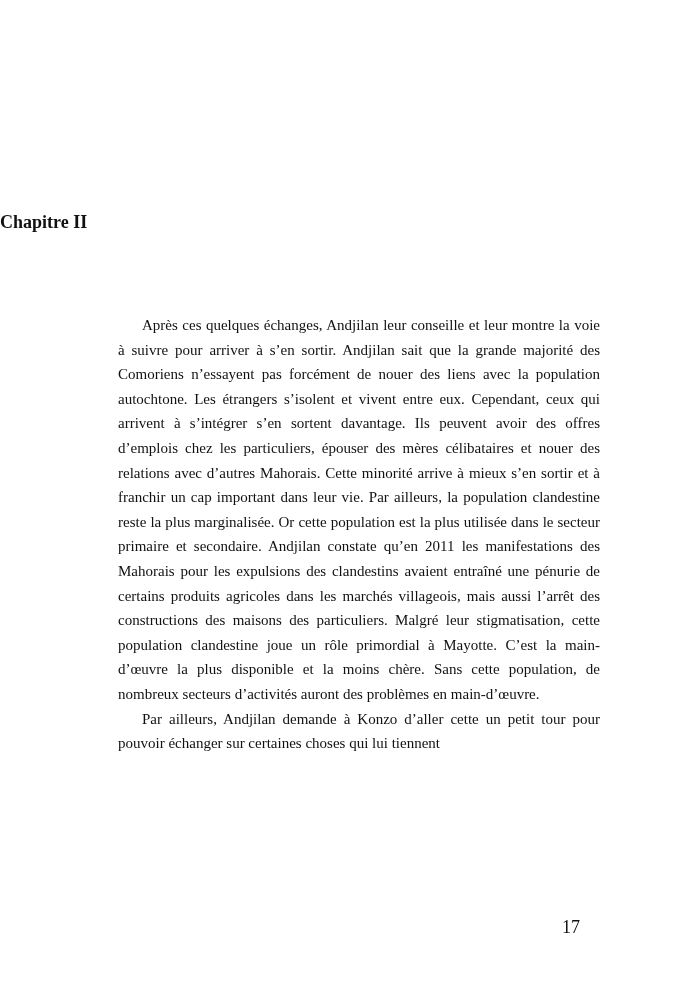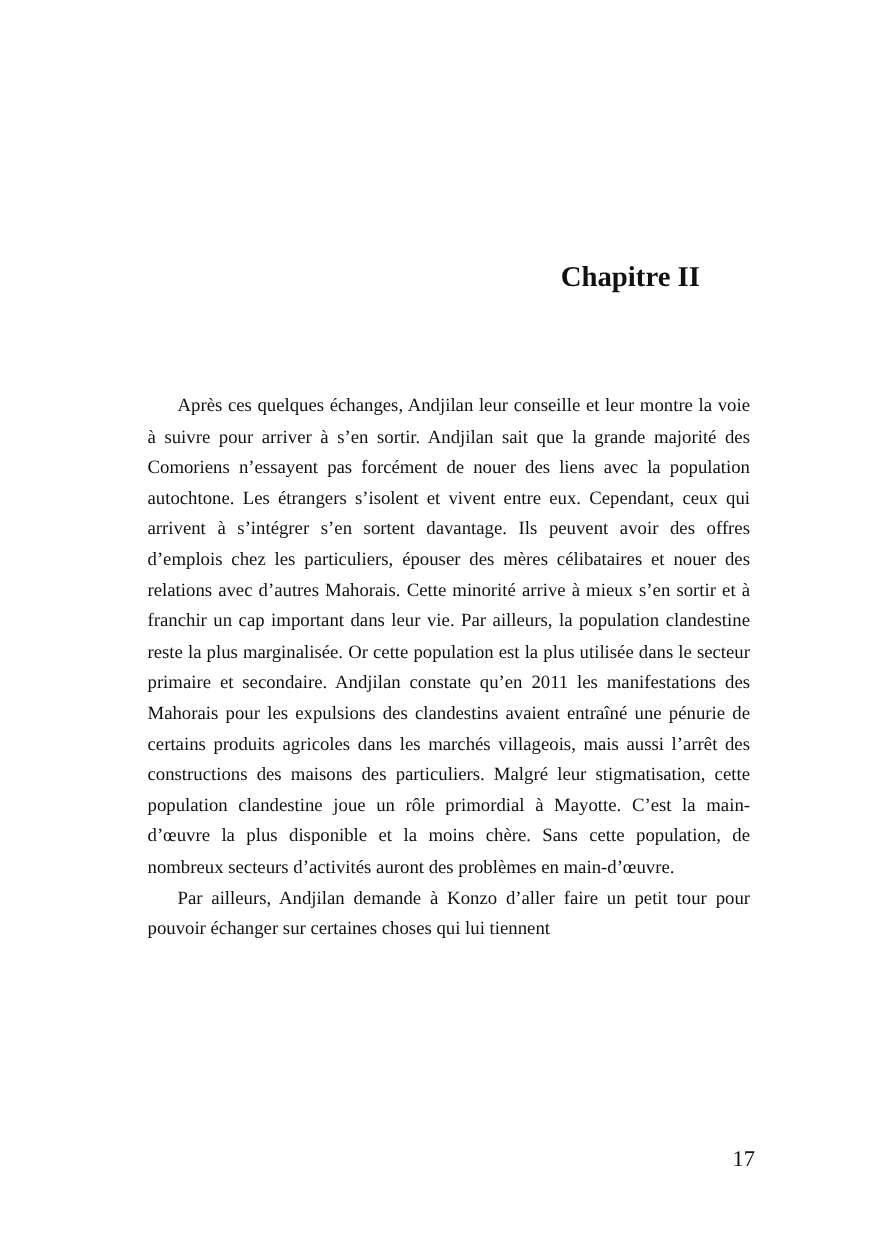--- a/index.html
+++ b/index.html
@@ -13,52 +13,52 @@
       position: relative;
       overflow: hidden;
       font-family: "Liberation Serif", "DejaVu Serif", serif;
       color: #111111;
     }
     .chapter-title {
       position: absolute;
       top: 207px;
       left: 0;
       width: 560px;
-      text-align: right;
+      text-align: left;
       font-weight: bold;
-      font-size: 23px;
+      font-size: 18px;
       line-height: 30px;
       margin: 0;
     }
     .body-text {
       position: absolute;
       top: 313px;
       left: 118px;
       width: 482px;
       font-size: 15px;
       line-height: 24.6px;
     }
     .para {
       margin: 0;
       text-align: justify;
       text-indent: 24px;
     }
     .page-number {
       position: absolute;
       top: 915px;
-      left: 564px;
+      left: 540px;
       width: 40px;
       text-align: right;
       font-size: 18px;
       line-height: 24px;
     }
   </style>
 </head>
 <body>
 
 <h1 class="chapter-title">Chapitre II</h1>
 
 <div class="body-text">
   <p class="para">Après ces quelques échanges, Andjilan leur conseille et leur montre la voie à suivre pour arriver à s’en sortir. Andjilan sait que la grande majorité des Comoriens n’essayent pas forcément de nouer des liens avec la population autochtone. Les étrangers s’isolent et vivent entre eux. Cependant, ceux qui arrivent à s’intégrer s’en sortent davantage. Ils peuvent avoir des offres d’emplois chez les particuliers, épouser des mères célibataires et nouer des relations avec d’autres Mahorais. Cette minorité arrive à mieux s’en sortir et à franchir un cap important dans leur vie. Par ailleurs, la population clandestine reste la plus marginalisée. Or cette population est la plus utilisée dans le secteur primaire et secondaire. Andjilan constate qu’en 2011 les manifestations des Mahorais pour les expulsions des clandestins avaient entraîné une pénurie de certains produits agricoles dans les marchés villageois, mais aussi l’arrêt des constructions des maisons des particuliers. Malgré leur stigmatisation, cette population clandestine joue un rôle primordial à Mayotte. C’est la main-d’œuvre la plus disponible et la moins chère. Sans cette population, de nombreux secteurs d’activités auront des problèmes en main-d’œuvre.</p>
-  <p class="para">Par ailleurs, Andjilan demande à Konzo d’aller faire un petit tour pour pouvoir échanger sur certaines choses qui lui tiennent</p>
+  <p class="para">Par ailleurs, Andjilan demande à Konzo d’aller cette un petit tour pour pouvoir échanger sur certaines choses qui lui tiennent</p>
 </div>
 
 <div class="page-number">17</div>
 
 </body></html>

